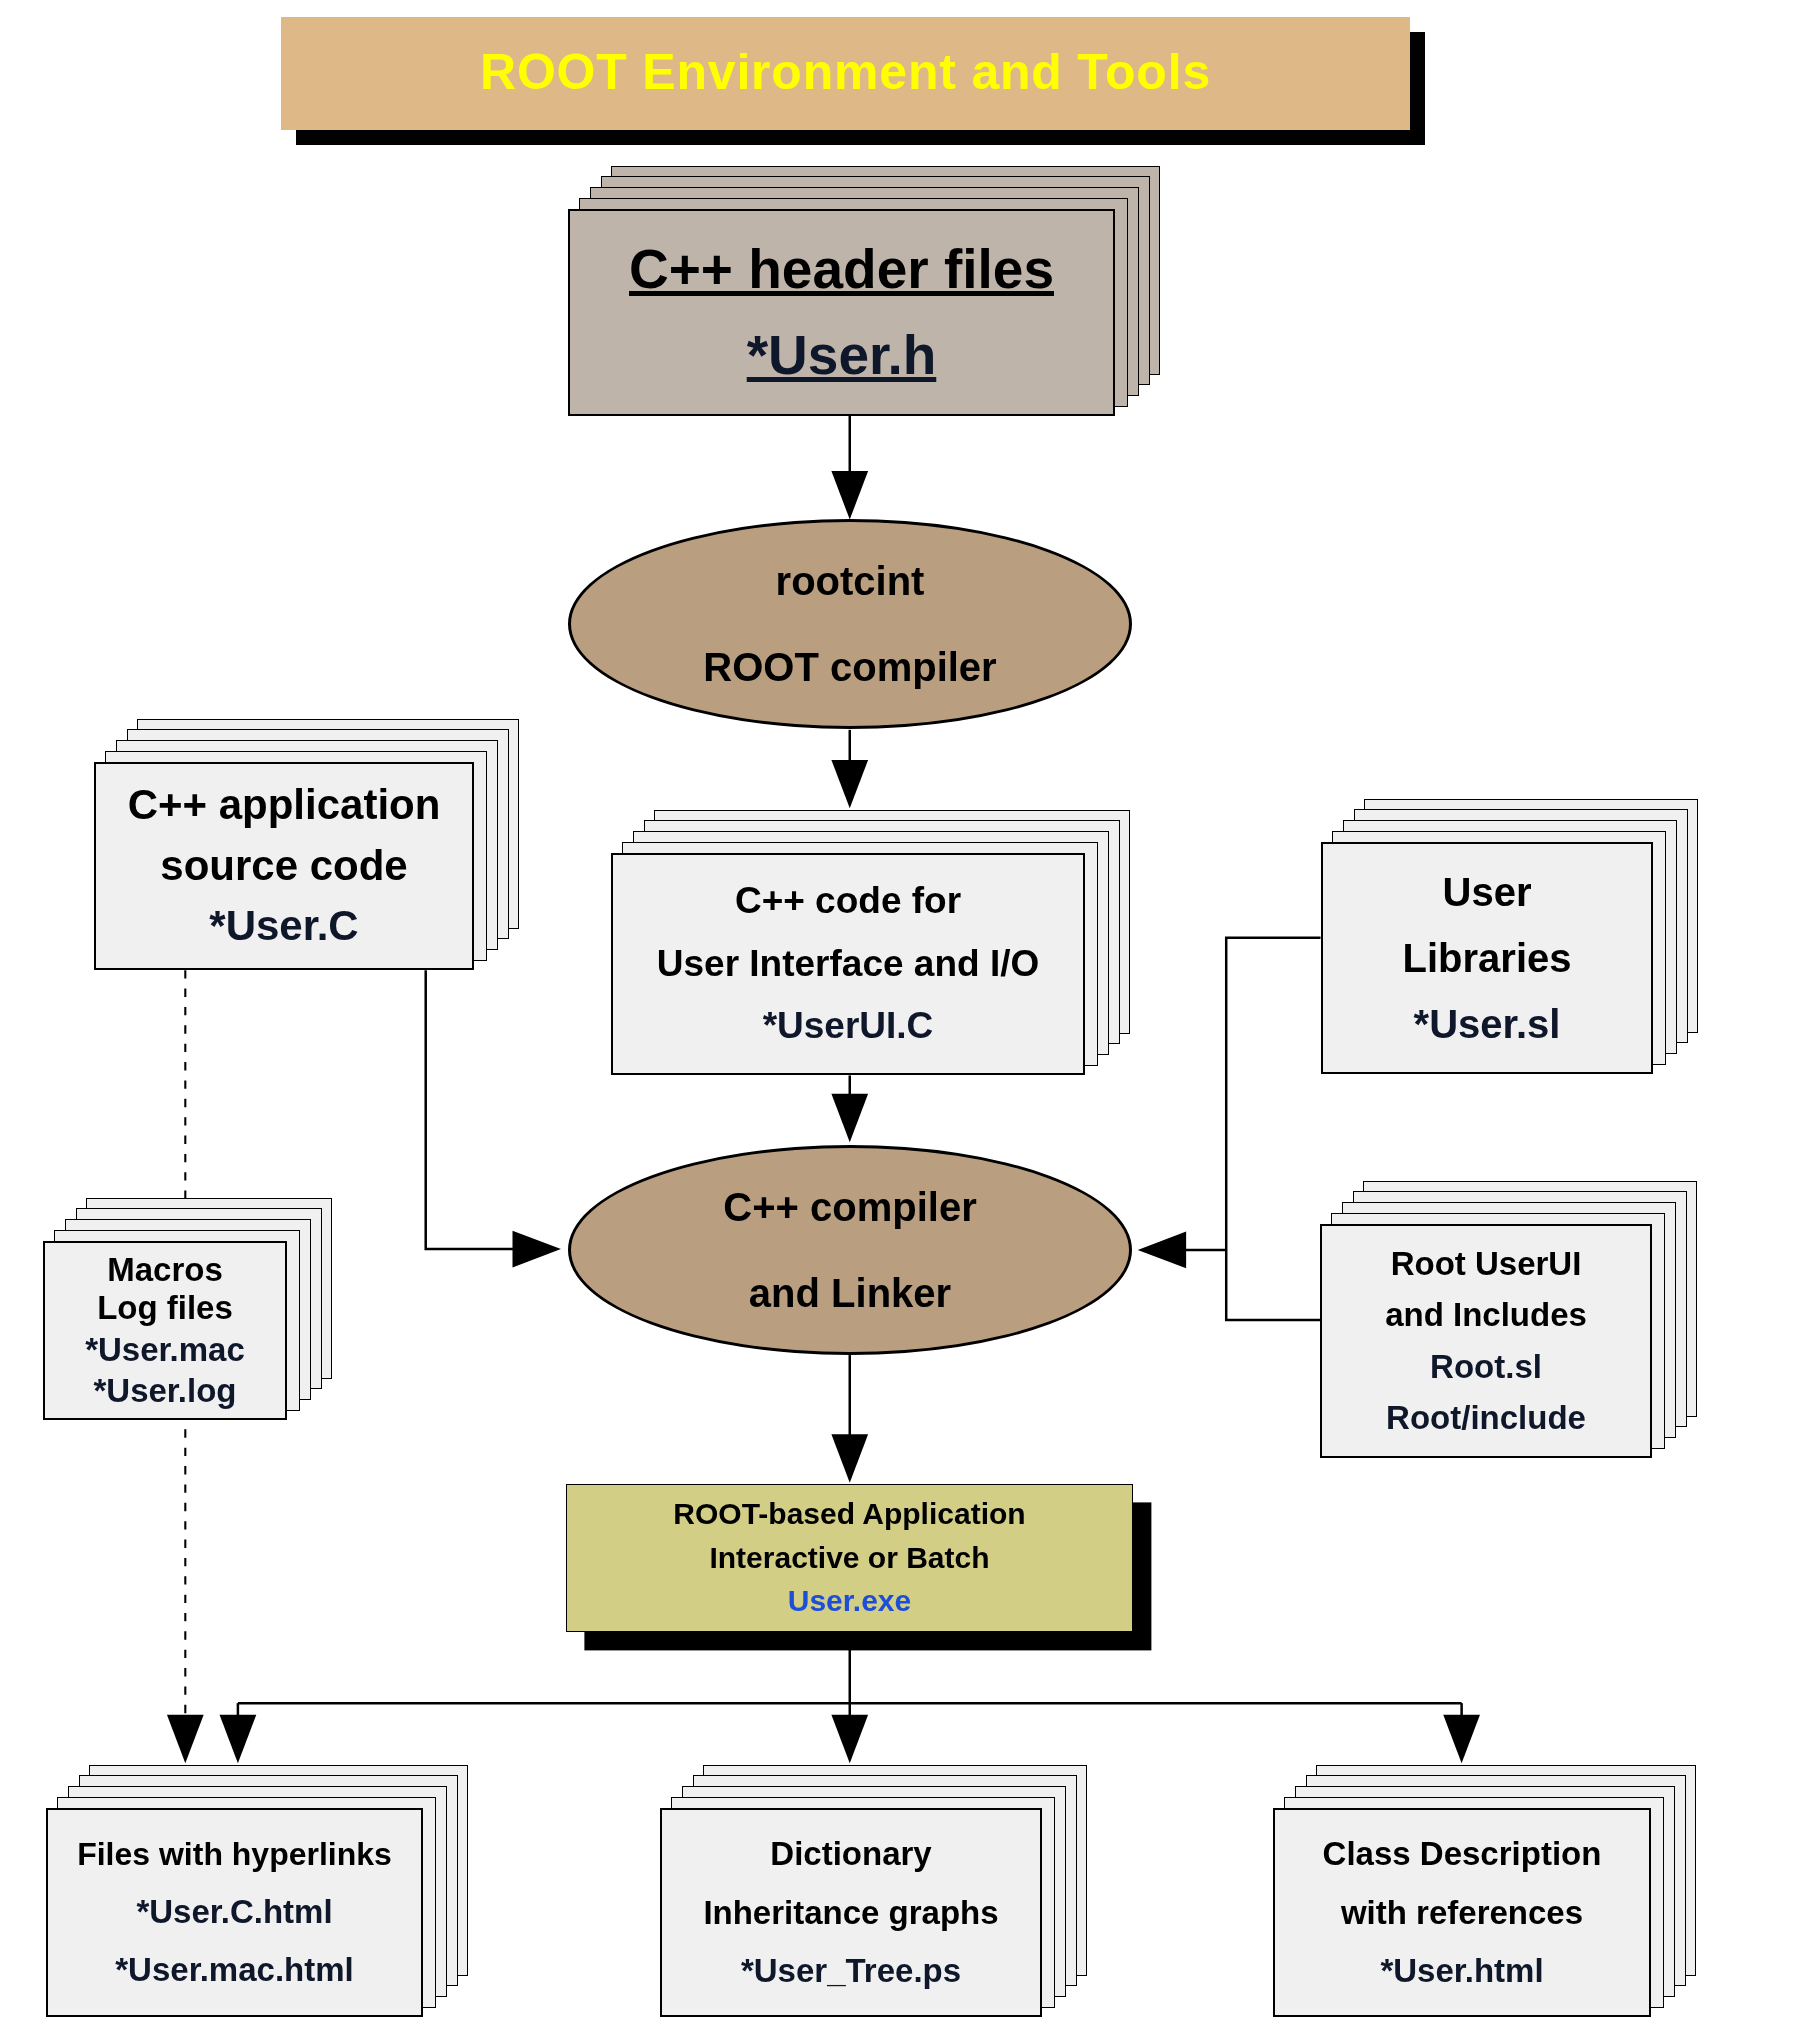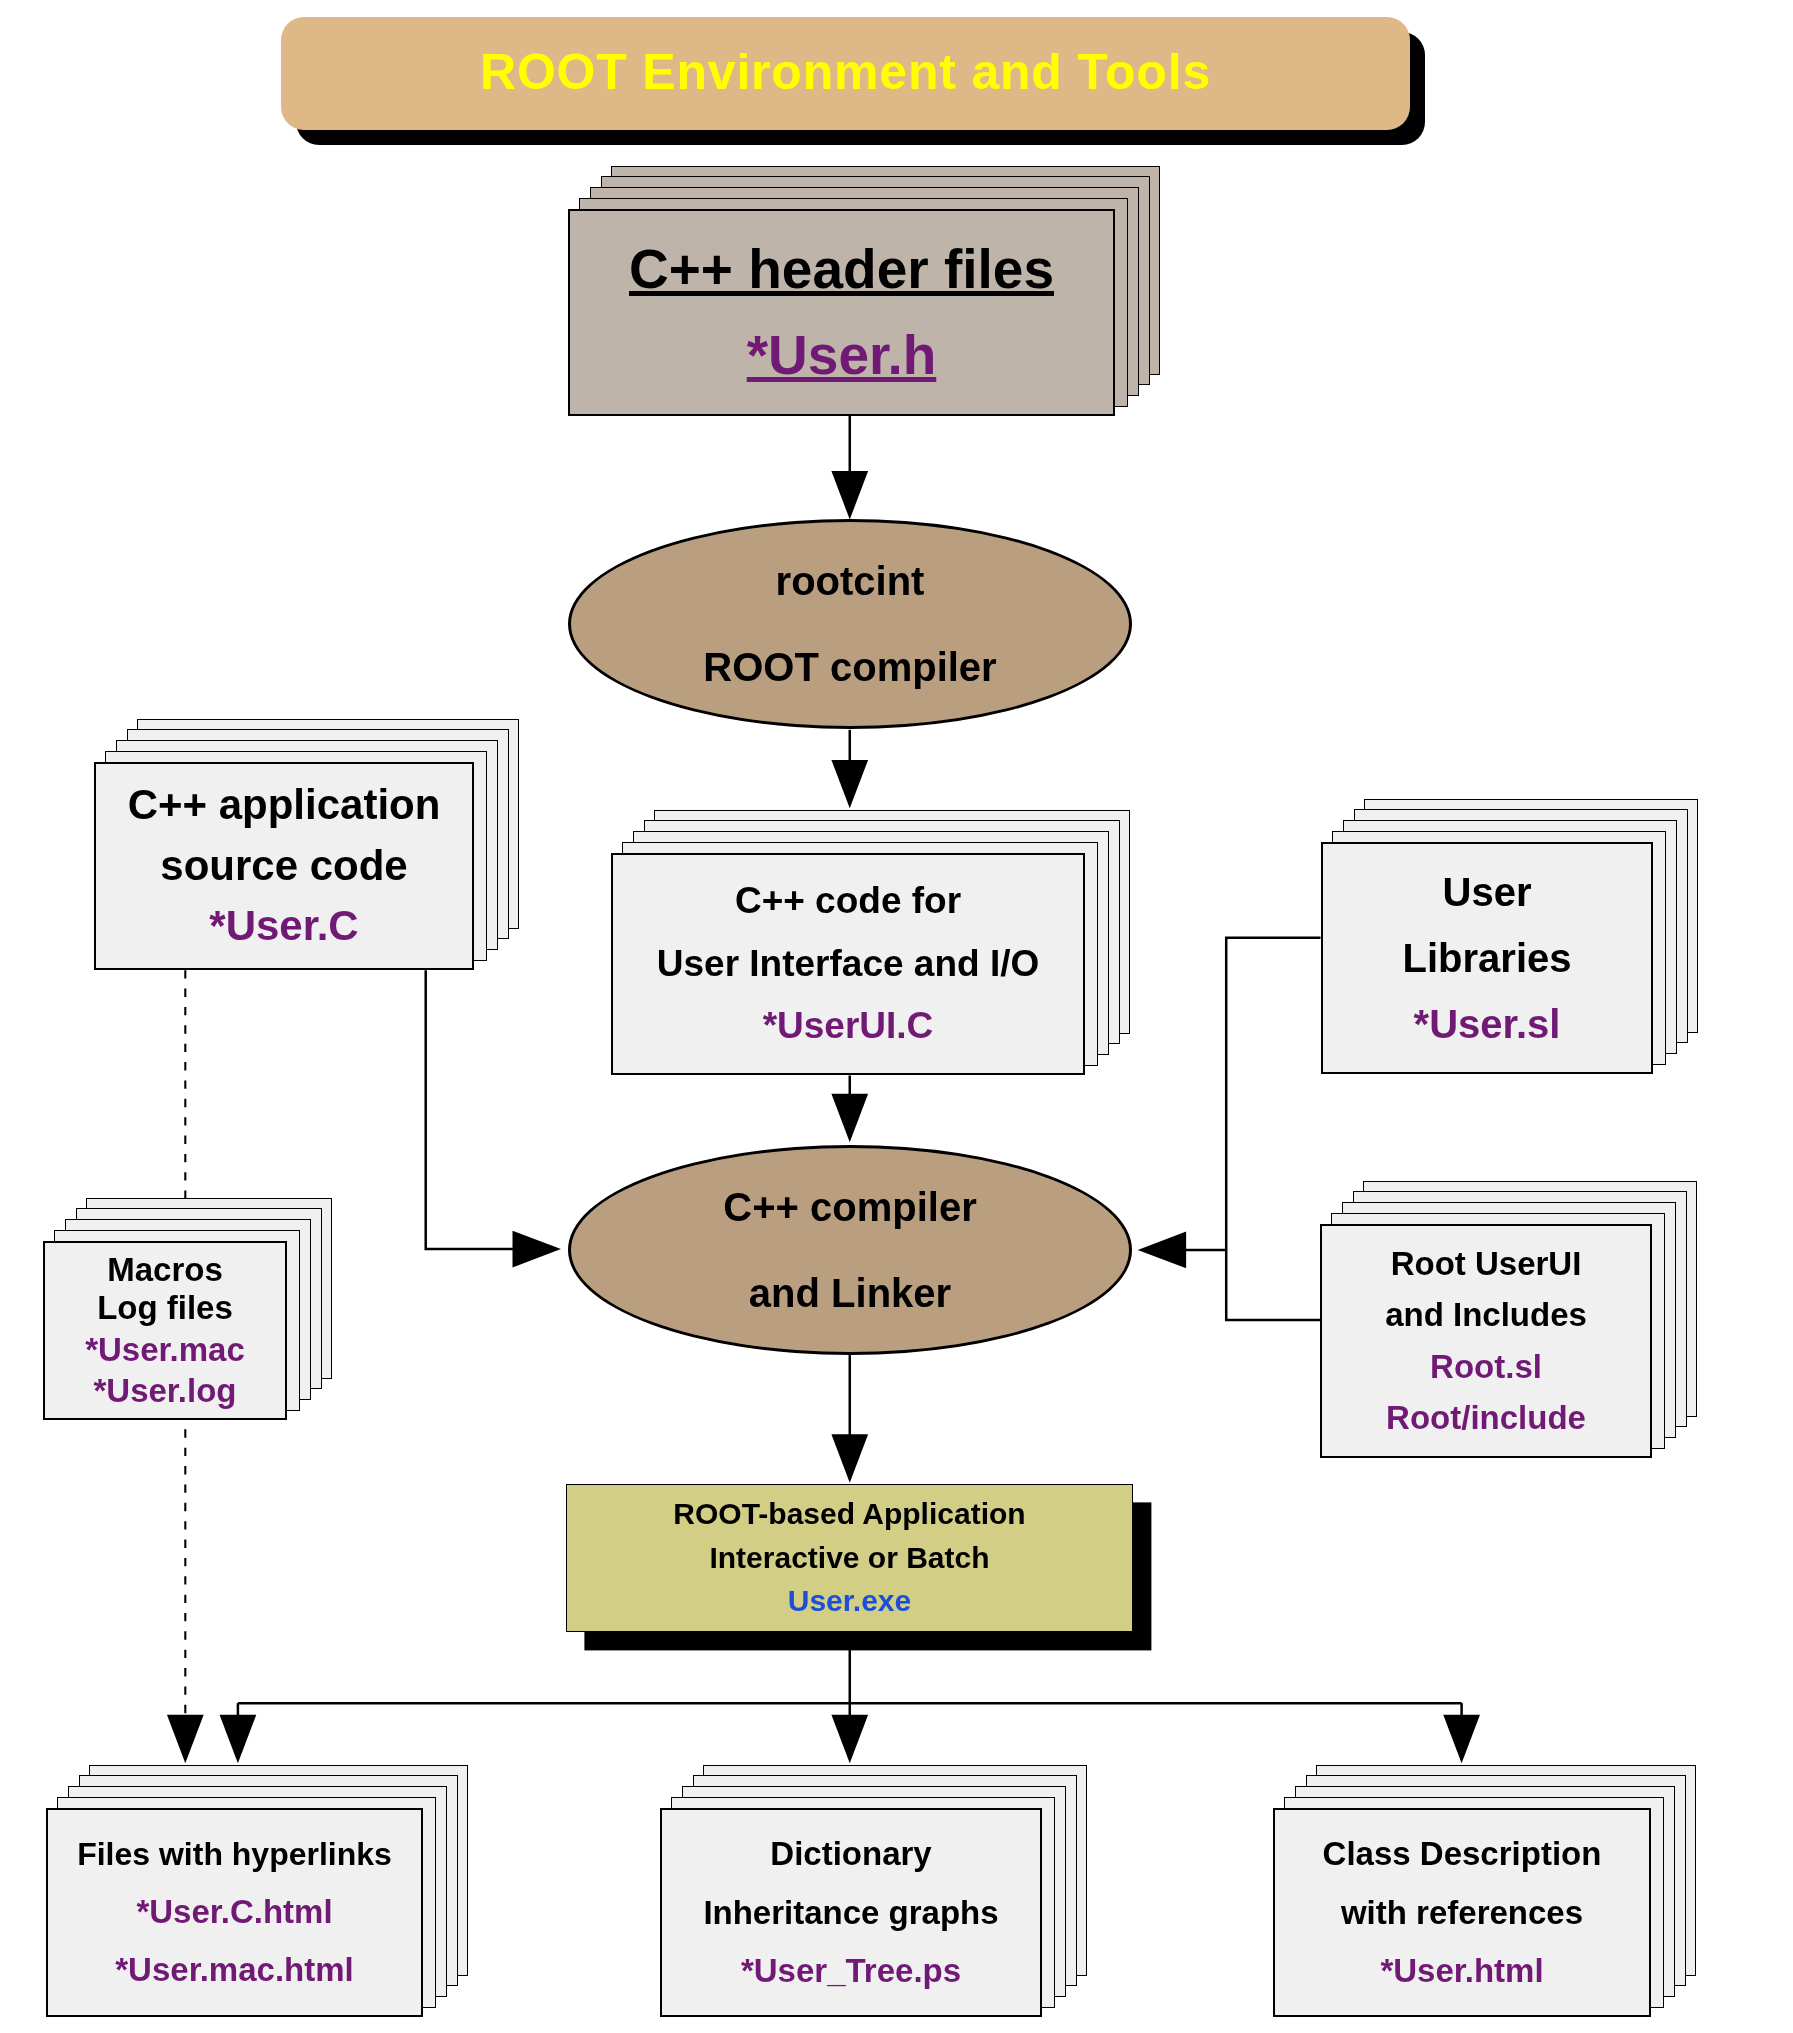--- a/index.html
+++ b/index.html
@@ -10,21 +10,20 @@
   }
   .abs{position:absolute;box-sizing:border-box;}
   
   #connectors{position:absolute;left:0;top:0;z-index:1;}
   
   .title-bar{
     left:281px;top:16.7px;width:1129px;height:113px;
     background:#DEB987;box-shadow:15px 15px 0 #000;
     display:flex;align-items:center;justify-content:center;
     z-index:3;
-    border-radius:23px;
   }
   .title-bar .t{color:#FFFF00;font-size:50px;letter-spacing:0.8px;}
   
   .stack{position:absolute;z-index:2;}
   .page{position:absolute;width:100%;height:100%;border:1.7px solid #000;}
   .p1{left:11px;top:-11px;} .p2{left:22px;top:-22px;}
   .p3{left:33px;top:-33px;} .p4{left:43px;top:-43px;}
   .sheet{
     position:absolute;left:0;top:0;width:100%;height:100%;
     border:2.5px solid #000;display:flex;flex-direction:column;
@@ -43,21 +42,21 @@
   
   .exe-box{
     left:566px;top:1484px;width:567px;height:148px;
     background:#D2CE86;border:1.7px solid #000;box-shadow:18.4px 18.4px 0 #000;
     display:flex;flex-direction:column;justify-content:space-evenly;align-items:center;
     padding:3.3px 6.7px;z-index:3;text-align:center;
   }
   .exe-box .t{font-size:30px;}
   
   .t{white-space:nowrap;line-height:1.15;}
-  .blue{color:#701a75;}
+  .blue{color:#0f172a;}
   .red{color:#1d4ed8;}
   .fs66{font-size:55px;text-decoration:underline;} .fs50{font-size:42px;} .fs48{font-size:40px;}
   .fs44{font-size:37px;} .fs40{font-size:33px;}
   .fs38{font-size:32px;}
   .tight{display:flex;flex-direction:column;align-items:center;}
 </style>
 </head>
 <body>
 
 <svg id="connectors" width="1793" height="2034" viewBox="0 0 2148 2436">

